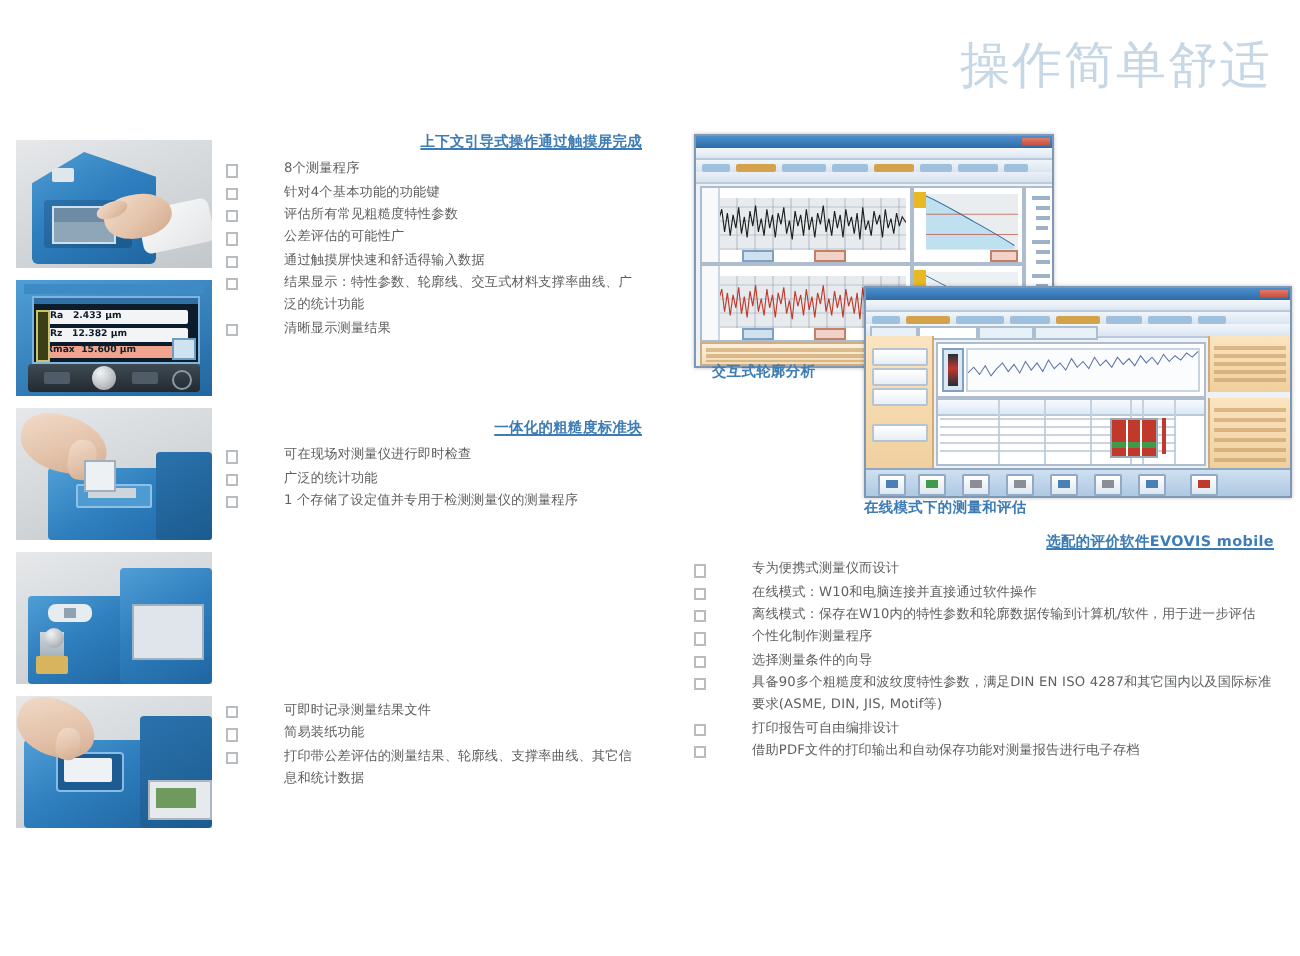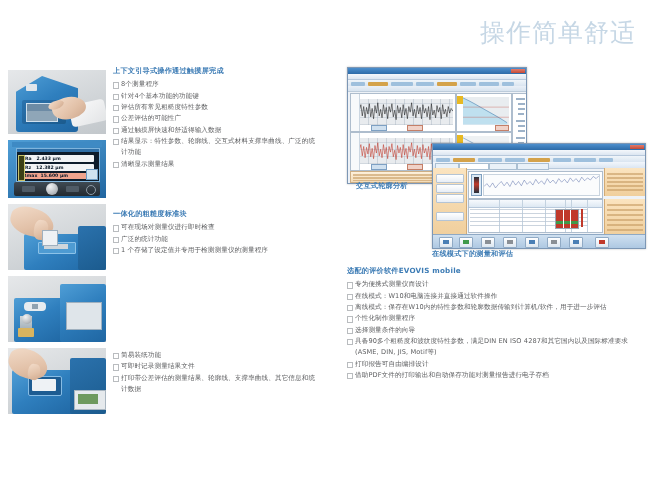--- a/index.html
+++ b/index.html
@@ -90,31 +90,33 @@
     border-radius:50%;
     background: radial-gradient(circle at 35% 30%, #f2f3f4 0%, #bfc3c7 55%, #8e9398 100%);
   }
 
   
   .textblock { position: absolute; }
   .blk-head {
     font-size: 7.2px;
     font-weight: bold;
     color: #3d7cb5;
+    text-decoration: underline;
     line-height: 1.3;
     margin-bottom: 4px;
     letter-spacing: .2px;
+    text-align: right;
   }
   ul.bullets {
     list-style: none;
     margin: 0; padding: 0;
   }
   ul.bullets li {
     position: relative;
-    padding-left: 8px;
+    padding-left: 29px;
     font-size: 6.6px;
     line-height: 1.72;
     color: #5d5e60;
     letter-spacing: .1px;
   }
   ul.bullets li::before {
     content: "";
     position: absolute;
     left: 0; top: 3px;
     width: 4.2px; height: 4.2px;
@@ -364,22 +366,22 @@
   <div class="blk-head">一体化的粗糙度标准块</div>
   <ul class="bullets">
     <li>可在现场对测量仪进行即时检查</li>
     <li>广泛的统计功能</li>
     <li>1 个存储了设定值并专用于检测测量仪的测量程序</li>
   </ul>
 </div>
 
 <div class="textblock" style="left:113px; top:350px; width:208px;">
   <ul class="bullets">
+    <li>可即时记录测量结果文件</li>
     <li>简易装纸功能</li>
-    <li>可即时记录测量结果文件</li>
     <li>打印带公差评估的测量结果、轮廓线、支撑率曲线、其它信息和统计数据</li>
   </ul>
 </div>
 
 <div class="winshot" style="left:347px; top:67px; width:178px; height:115px;">
   <div class="win" style="left:0;top:0;width:178px;height:115px;">
     <div class="win-title">
       <div class="btns"></div>
     </div>
     <div class="win-menu"></div>

